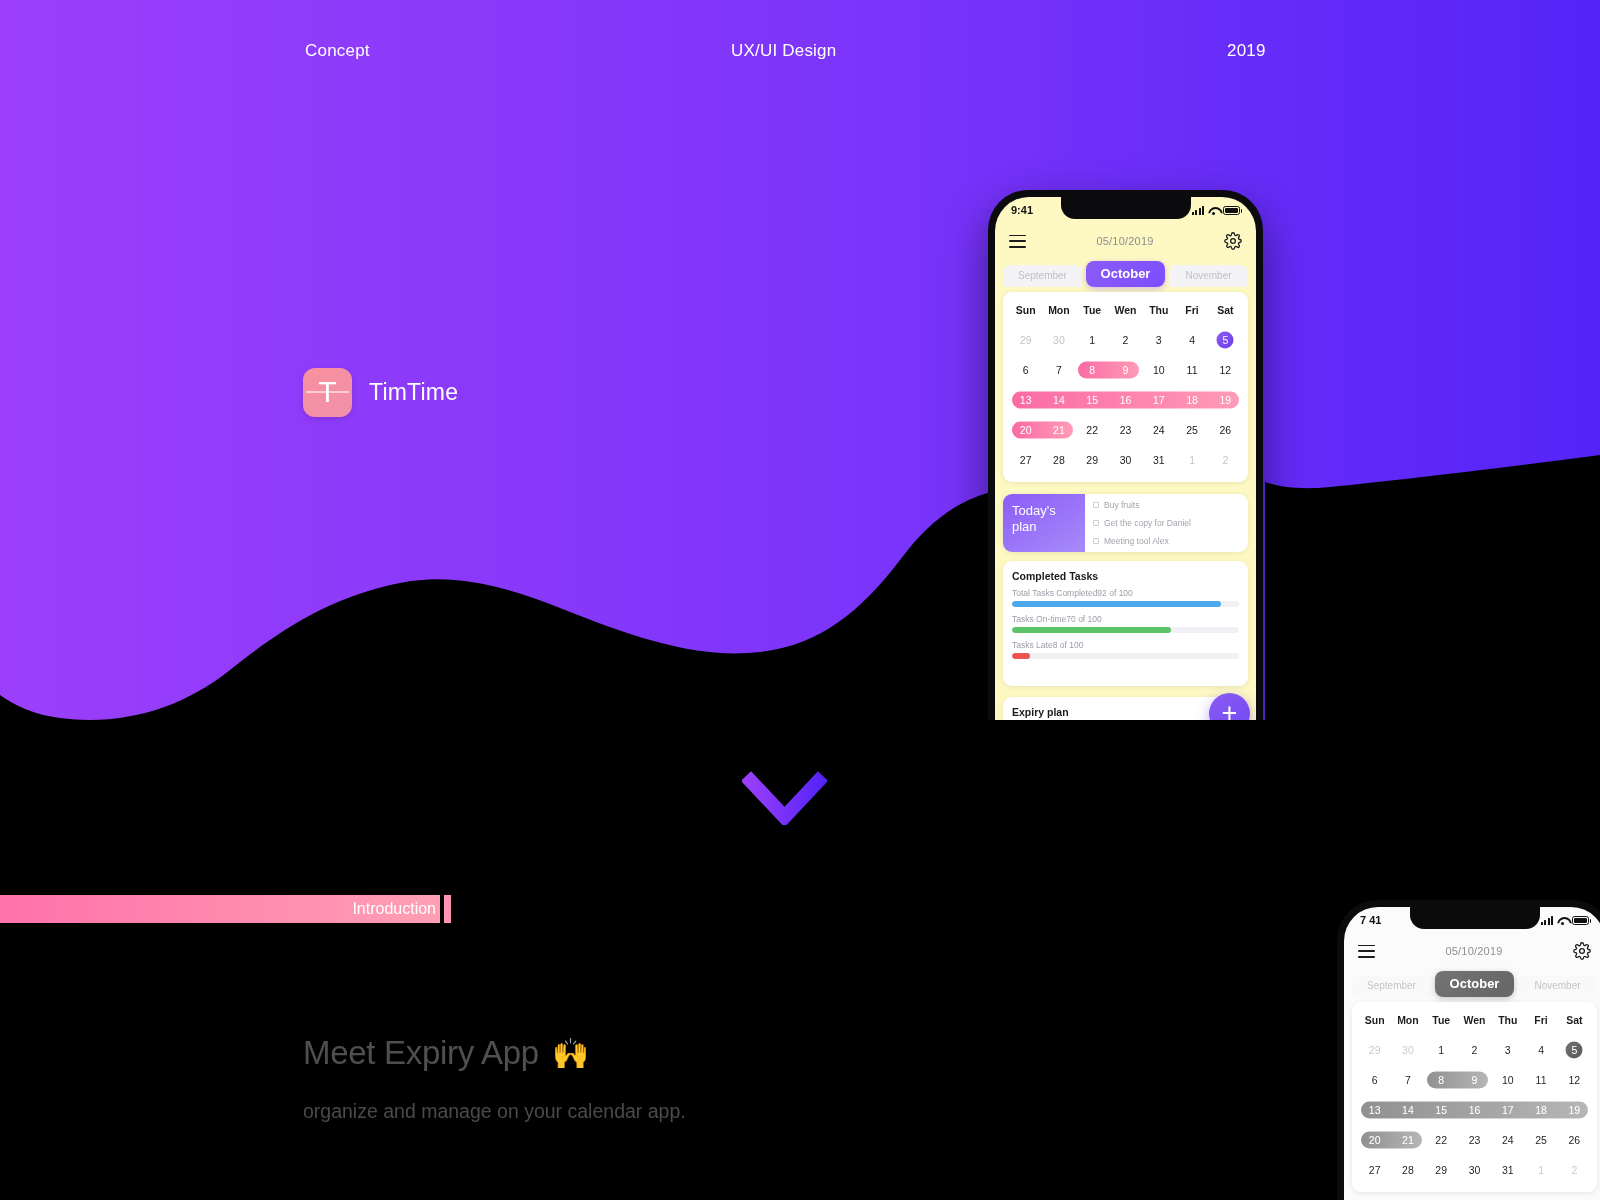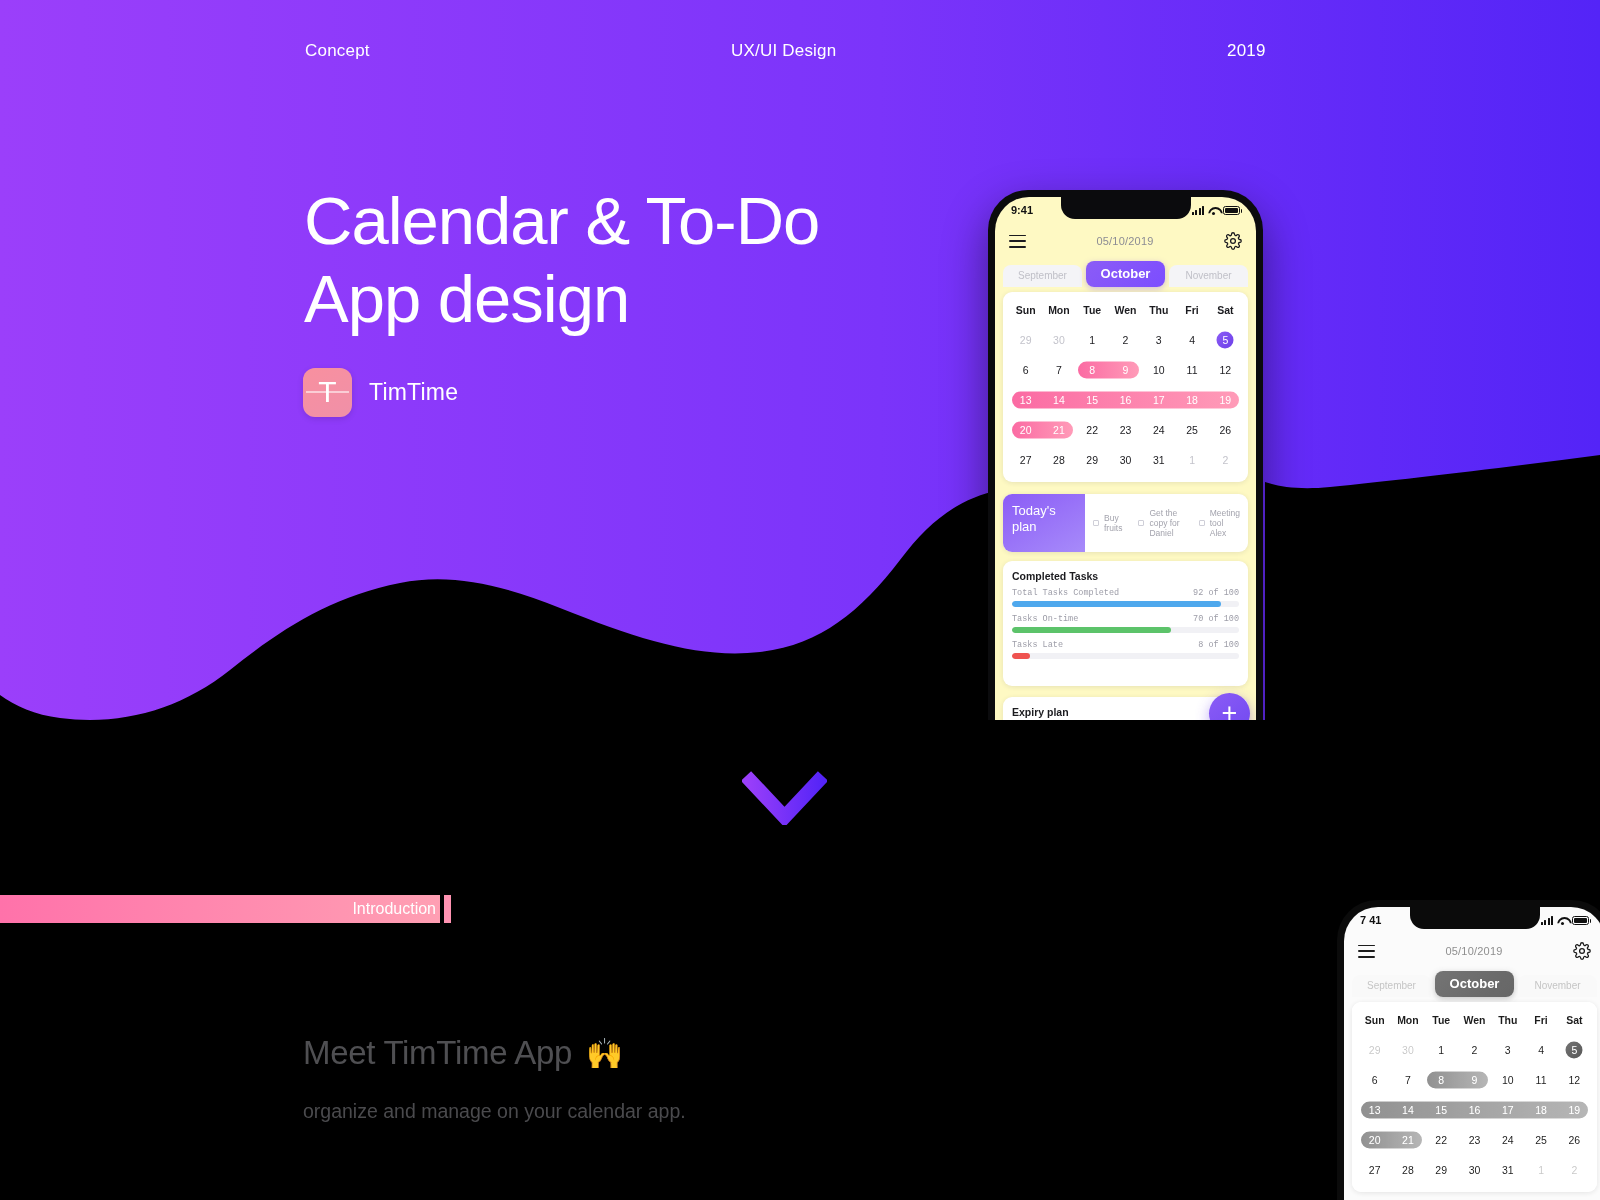--- a/index.html
+++ b/index.html
@@ -155,28 +155,28 @@
     height:17px; border-radius:9px; z-index:1;
     background:linear-gradient(90deg,#fb6ba3 0%,#ff9bb8 100%);
   }
 
   #plan-card{ top:297px; height:58px; display:flex; overflow:hidden; padding:0;}
   .plan-left{
     width:82px; flex:0 0 auto;
     background:linear-gradient(150deg,#8b5cf6 0%,#a78bfa 100%);
     color:#fff; font-size:13px; line-height:16px; padding:9px 9px;
   }
-  .plan-right{ flex:1; padding:6px 8px; display:flex; flex-direction:row; justify-content:center; gap:16px;}
+  .plan-right{ flex:1; padding:6px 8px; display:flex; flex-direction:column; justify-content:center; gap:8px;}
   .todo{ display:flex; align-items:center; gap:5px; font-size:8.5px; color:#a3a3ad; }
   .cbox{ width:6px;height:6px;border:1px solid #cfcfd8; border-radius:1px; flex:0 0 auto;}
 
   #tasks-card{ top:364px; height:125px; padding:9px 9px 8px;}
   .tasks-title{ font-size:10.5px; font-weight:bold; color:#1b1b1f; margin-bottom:6px;}
   .bar-row{ margin-bottom:7px; }
-  .bar-lbl{ display:flex; justify-content:space-between; font-size:8.5px; color:#9d9da8; margin-bottom:3px;font-family:Liberation Mono, monospace;}
+  .bar-lbl{ display:flex; font-size:8.5px; color:#9d9da8; margin-bottom:3px;}
   .bar-track{ height:6px; background:#f1f1f5; border-radius:3px; overflow:hidden;}
   .bar-fill{ height:100%; border-radius:3px; }
 
   #expiry-card{ top:500px; height:90px; padding:9px 9px;}
   .exp-title{ font-size:10.5px; font-weight:bold; color:#1b1b1f; margin-bottom:6px;}
   .fab{
     position:absolute; right:6px; top:496px; width:41px;height:41px;
     border-radius:50%;
     background:linear-gradient(140deg,#8b5cf6 0%,#7149f0 100%);
     box-shadow:0 5px 14px rgba(109,63,232,.45);
@@ -241,21 +241,20 @@
              C330,597 280,630 230,670 C180,710 120,726 60,718
              C35,715 15,706 0,695 Z" fill="url(#gradHero)"></path>
   </svg>
 
   <div id="topbar">
     <div class="topbar-item" id="tb-left">Concept</div>
     <div class="topbar-item" id="tb-center">UX/UI Design</div>
     <div class="topbar-item" id="tb-right">2019</div>
   </div>
 
-  <h1 id="hero-title">Calendar &amp; To-Do App design</h1>
 
   <div id="brand-row">
     <div id="brand-logo">
       <div class="bar"></div>
       <div class="tee">T</div>
     </div>
     <div id="brand-name">TimTime</div>
   </div>
 
   <div id="phone1">
@@ -431,21 +430,21 @@
   </defs>
   <path d="M4 6 L42.5 47 L81 6" fill="none" stroke="url(#gradChev)" stroke-width="14" stroke-linecap="butt" stroke-linejoin="miter"></path>
 </svg>
 
 <div id="intro-bar">
   <div id="intro-label">Introduction</div>
 </div>
 <div id="intro-tick"></div>
 
 <div id="meet-title">
-  <span>Meet TimTime App</span>
+  <span>Meet Expiry App</span>
   <span id="meet-emoji">🙌</span>
 </div>
 <div id="meet-body">
     <div>organize and manage on your calendar app.</div>
   </div>
 
 <div id="phone2">
   <div class="phone-shell">
     <div class="phone-screen">
       <div class="notch"></div>

